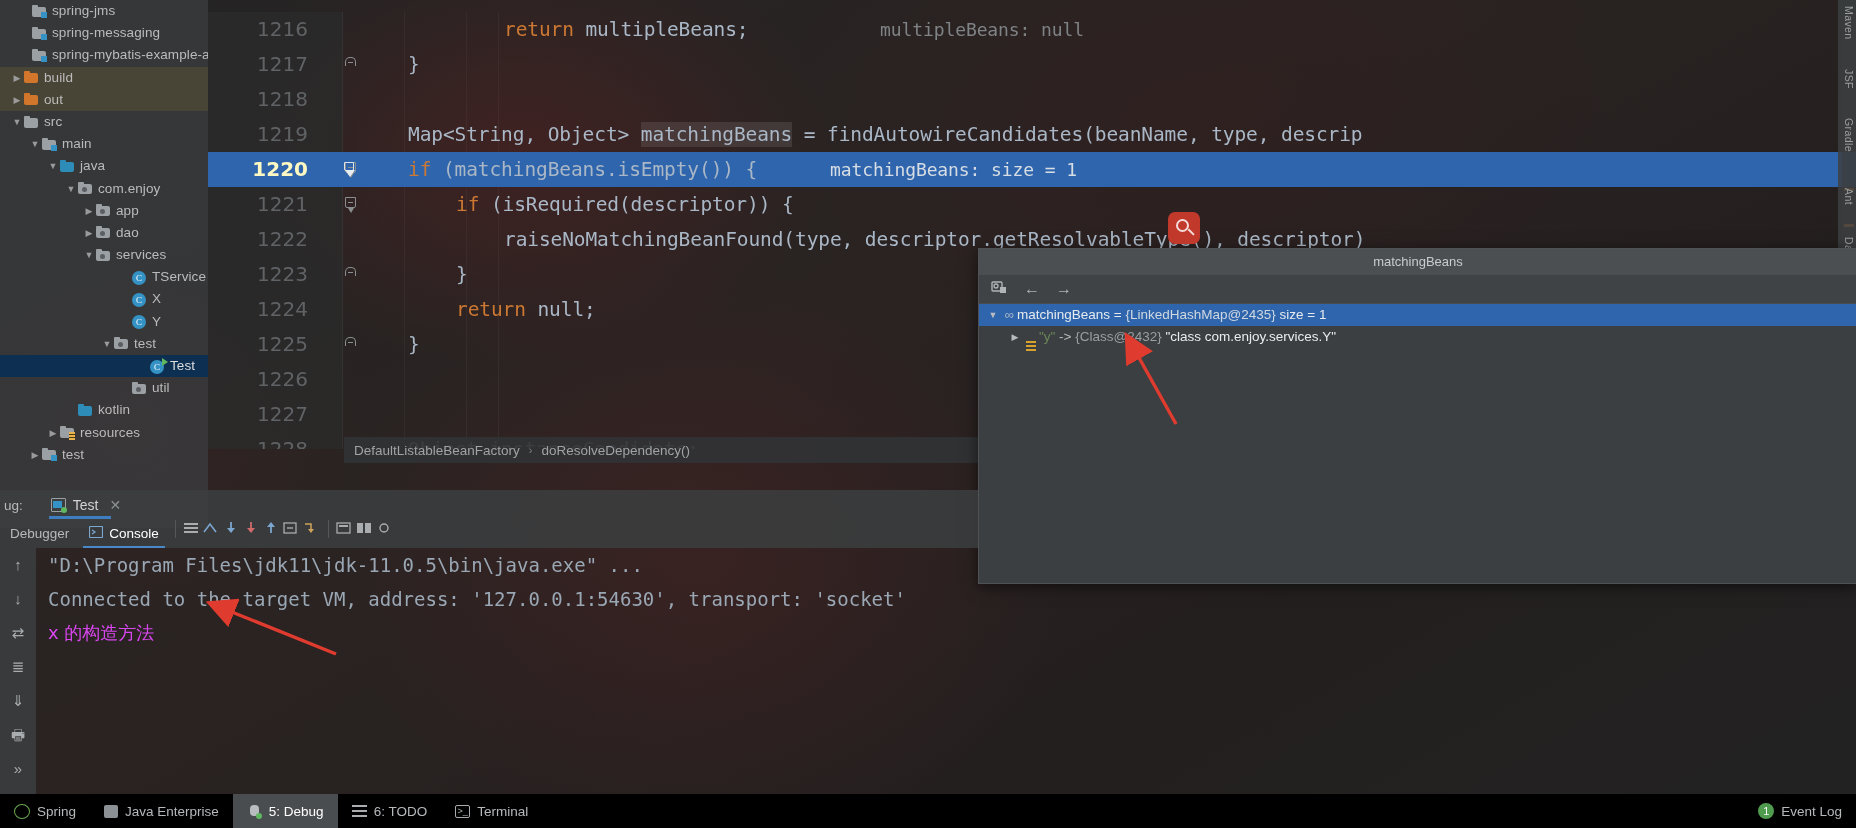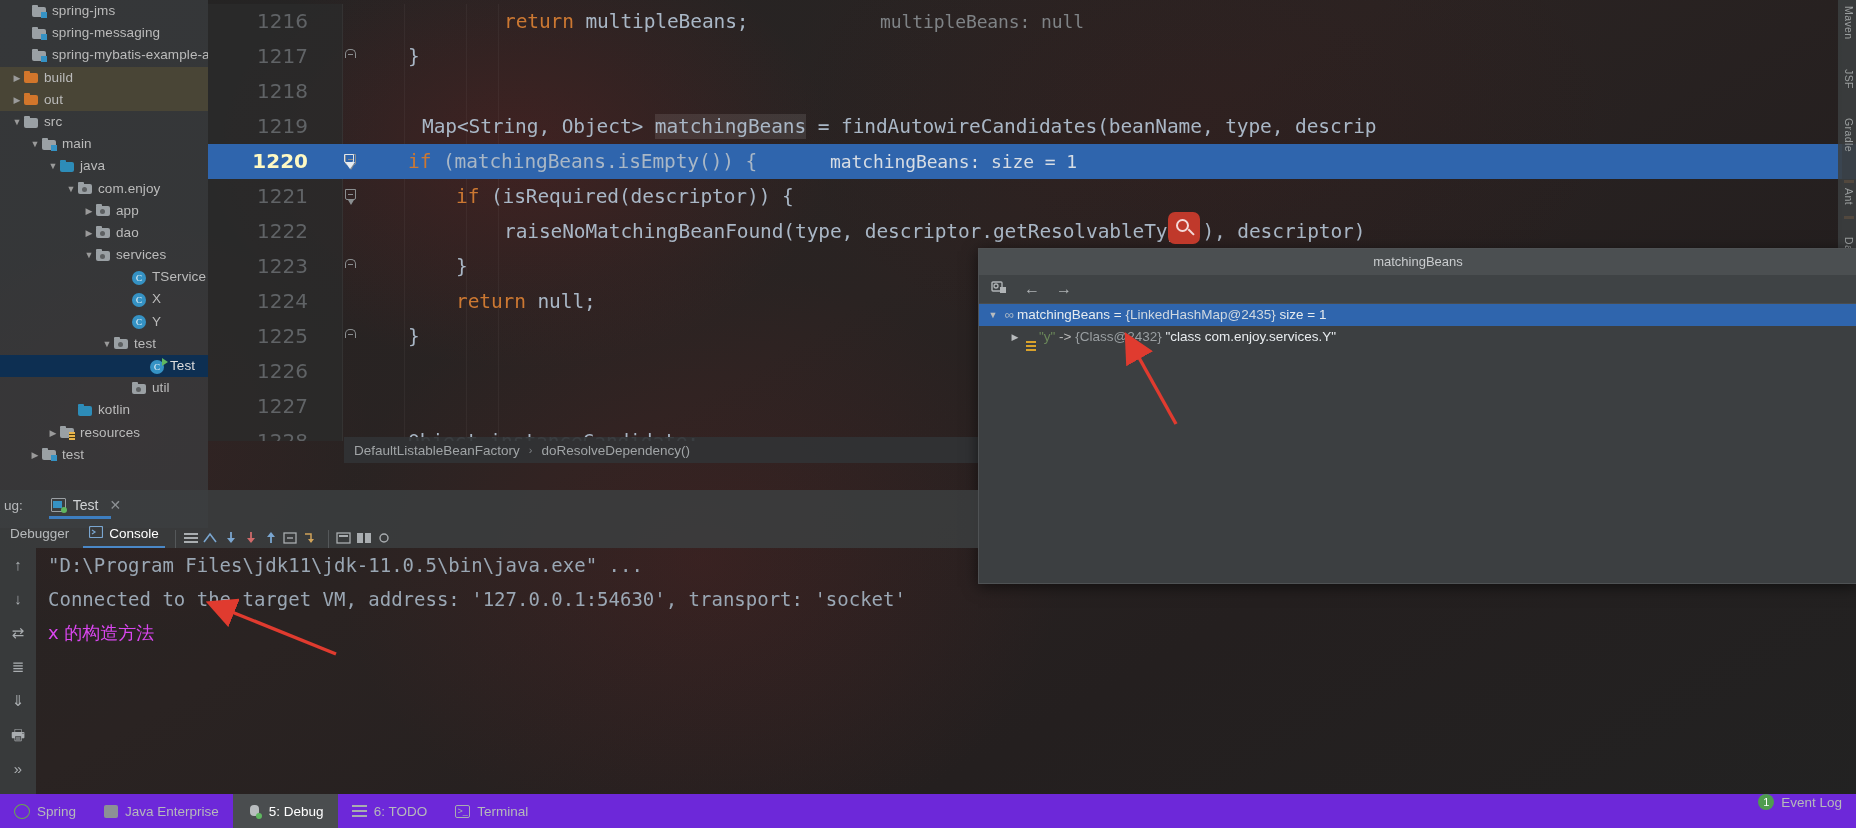--- a/index.html
+++ b/index.html
@@ -41,21 +41,21 @@
     background:repeating-linear-gradient(#e8b34a 0 2px,#4a3a12 2px 3px);}
   .pkg{background:#9aa0a4;border-radius:1px 2px 2px 2px;}
   .pkg:before{content:"";position:absolute;left:0;top:-2px;width:6px;height:3px;background:#9aa0a4;border-radius:1px;}
   .pkg:after{content:"";position:absolute;left:4px;top:3px;width:5px;height:5px;border-radius:50%;background:#5c5f61;}
   .cls{width:14px;height:14px;border-radius:50%;background:#3592c4;color:#fff;
     font-size:9px;line-height:14px;text-align:center;font-family:"Liberation Serif",serif;}
   .cls.run:after{content:"";position:absolute;right:-3px;top:-2px;border-left:6px solid #5fb760;
     border-top:4px solid transparent;border-bottom:4px solid transparent;}
 
   
-  .editor{position:absolute;left:208px;top:4px;right:0;height:437px;overflow:hidden;}
+  .editor{position:absolute;left:208px;top:12px;right:0;height:437px;overflow:hidden;}
   .gutterbg{position:absolute;left:0;top:0;width:135px;height:100%;background:rgba(43,43,43,.80);}
   .gutter-div{position:absolute;left:134px;top:0;width:1px;height:100%;background:rgba(255,255,255,.05);}
   .codewrap{position:absolute;inset:0;}
   .crow{position:relative;height:35px;line-height:35px;white-space:nowrap;}
   .crow.cur{background:#2f65ad;}
   .lnum{position:absolute;left:0;width:100px;text-align:right;
     font-family:"DejaVu Sans","Liberation Sans",sans-serif;font-size:20px;color:#606366;}
   .crow.cur .lnum{color:#fef9c3;font-weight:bold;}
   .code{position:absolute;left:152px;font-family:"DejaVu Sans Mono","Liberation Mono",monospace;
     font-size:19.5px;color:#a9b7c6;letter-spacing:-.1px;}
@@ -121,39 +121,39 @@
     background:rgba(60,63,65,.82);display:flex;align-items:center;}
   .dbg-tab-label{margin-left:0;padding-left:4px;color:#b7babc;font-size:13.5px;}
   .runtab{position:relative;display:flex;align-items:center;gap:7px;margin-left:22px;padding:0 6px;height:30px;}
   .runtab .under{position:absolute;left:4px;right:16px;bottom:1px;height:3px;background:#3d7ec0;}
   .ic-run{width:15px;height:14px;border:1.6px solid #9aa0a4;box-sizing:border-box;position:relative;border-radius:1px;}
   .ic-run:before{content:"";position:absolute;left:1.5px;top:1.5px;right:3px;bottom:3px;background:#3592c4;}
   .ic-run:after{content:"";position:absolute;right:-2px;bottom:-2px;width:6px;height:6px;border-radius:50%;background:#5fb760;}
   .closex{color:#8d9194;font-size:14px;margin-left:4px;}
 
   .dbg-toolbar{position:absolute;left:0;top:30px;width:978px;height:28px;
-    background:rgba(60,63,65,.82);display:flex;align-items:flex-end;}
+    background:rgba(60,63,65,.82);display:flex;align-items:flex-start;}
   .dtab{height:28px;line-height:28px;padding:0 10px;color:#b7babc;font-size:13.5px;display:flex;align-items:center;gap:6px;}
   .dtab.active{position:relative;color:#ffffff;}
   .dtab.active:after{content:"";position:absolute;left:4px;right:4px;bottom:0;height:2px;background:#4a88c7;}
   .dsep{width:1px;height:18px;background:#55585a;margin:0 6px;}
   .tic{width:20px;height:18px;position:relative;color:#a9adb0;}
 
   .leftgut{position:absolute;left:0;top:58px;width:36px;bottom:0;background:rgba(60,63,65,.82);}
   .lg-ic{position:absolute;left:6px;width:24px;height:22px;color:#a9adb0;font-size:15px;text-align:center;line-height:22px;}
 
   .console{position:absolute;left:36px;top:58px;width:942px;bottom:0;overflow:hidden;
     font-family:"DejaVu Sans Mono","Liberation Mono",monospace;}
   .cline{white-space:nowrap;font-size:19px;line-height:34px;color:#a9b7c6;padding-left:12px;}
   .cline.sys{color:#9aa7b4;}
   .cline.out{color:#d946ef;font-size:18px;font-family:"DejaVu Sans","Liberation Sans",sans-serif;}
 
   
-  .statusbar{position:absolute;left:0;bottom:0;width:100%;height:34px;background:#6d28d9;
-    display:flex;color:#b6b9bb;font-size:13.5px;}
+  .statusbar{position:absolute;left:0;bottom:0;width:100%;height:34px;background:#000000;
+    display:flex;align-items:center;color:#b6b9bb;font-size:13.5px;}
   .sb-item{display:flex;align-items:center;gap:7px;padding:0 14px;height:34px;}
   .sb-item.active{background:#4a4d4f;color:#fff;}
   .sb-right{position:absolute;right:14px;display:flex;align-items:center;gap:7px;}
   .evbadge{width:16px;height:16px;border-radius:50%;background:#4f9c4f;color:#fff;font-size:11px;
     line-height:16px;text-align:center;}
   .ic-bug{width:15px;height:14px;position:relative;}
   .ic-bug:before{content:"";position:absolute;left:3px;top:1px;width:9px;height:11px;border-radius:4px;background:#b9bdbf;}
   .ic-bug:after{content:"";position:absolute;right:0px;bottom:-1px;width:6px;height:6px;border-radius:50%;background:#5fb760;}
   .ic-lines{width:15px;height:12px;background:
      linear-gradient(#a9adb0,#a9adb0) 0 0/15px 2px no-repeat,
@@ -357,21 +357,21 @@
             <i></i>
           </span>
           <span class="code" style="left: 200px;"><span>}</span></span>
         </div>
         <div class="crow">
           <span class="lnum">1218</span>
           <span class="code" style="left: 152px;"></span>
         </div>
         <div class="crow">
           <span class="lnum">1219</span>
-          <span class="code" style="left: 200px; margin-left: 14px;"><span>Map&lt;String, Object&gt; </span><span class="idhl">matchingBeans</span><span> = findAutowireCandidates(beanName, type, descrip</span></span>
+          <span class="code" style="left: 200px;"><span>Map&lt;String, Object&gt; </span><span class="idhl">matchingBeans</span><span> = findAutowireCandidates(beanName, type, descrip</span></span>
         </div>
         <div class="crow cur">
           <span class="lnum">1220</span>
           <span class="foldmark dn">
             <i></i>
           </span>
           <span class="execmark"></span>
           <span class="code" style="left: 200px;"><span class="kw">if</span><span> (matchingBeans.isEmpty()) {</span></span>
           <span class="code hint" style="left: 622px; text-align: center;">matchingBeans:  size = 1</span>
         </div>

